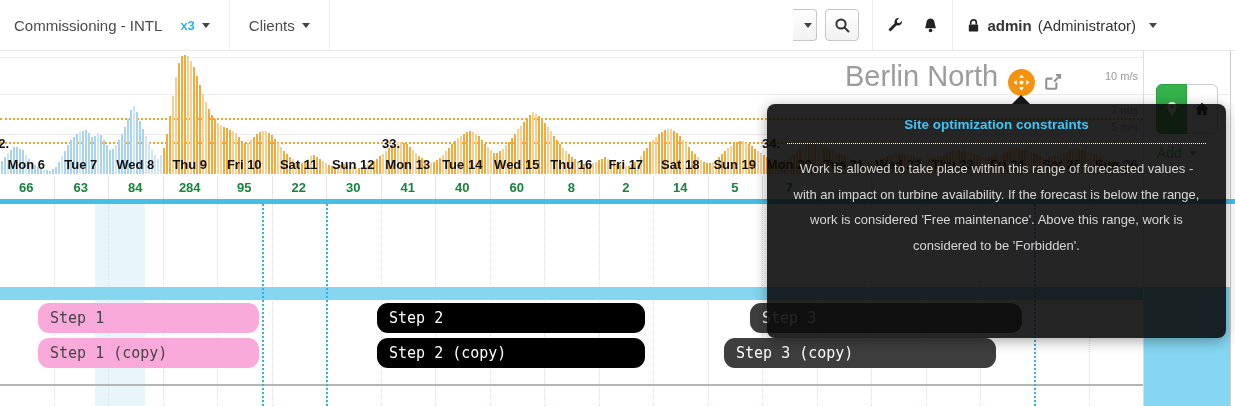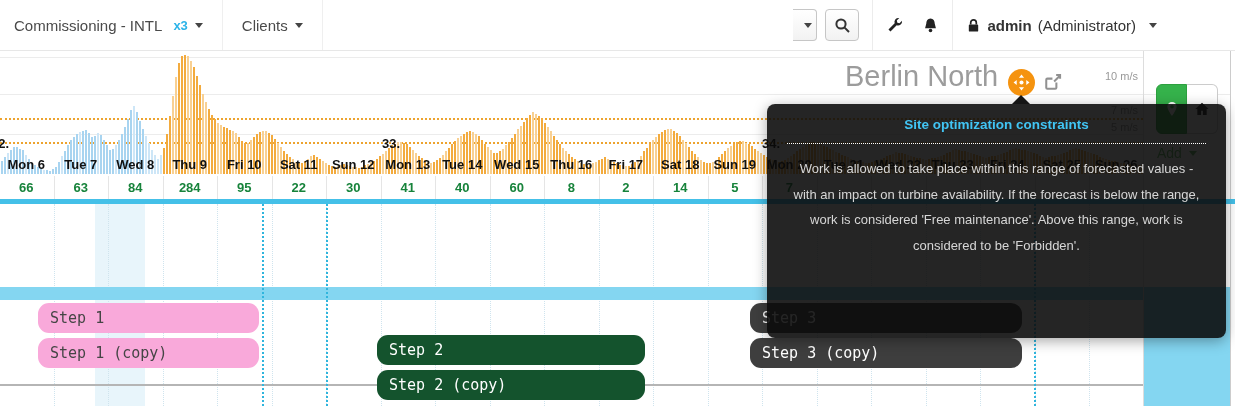--- a/index.html
+++ b/index.html
@@ -5,21 +5,21 @@
   html,body{margin:0;padding:0;background:#fff;}
   #app{position:relative;width:1235px;height:406px;overflow:hidden;
        font-family:"Liberation Sans",sans-serif;background:#fff;border:0;}
   
   #navbar{position:absolute;left:0;top:0;width:1235px;height:50px;background:#fff;
           border-bottom:1px solid #e7e7e7;z-index:60;display:flex;align-items:center;}
   #nav-menus{display:flex;height:50px;align-items:center;}
   .menu-item{display:flex;align-items:center;height:50px;padding:0 19px;color:#4a4a4a;
              font-size:15px;border-right:1px solid #efefef;cursor:pointer;white-space:nowrap;}
   .menu-item:first-child{padding-left:14px;}
-  .badge-x3{color:#2bb3e8;font-weight:bold;font-size:13px;margin-left:11px;}
+  .badge-x3{color:#2bb3e8;font-weight:bold;font-size:13px;margin-left:18px;}
   .caret{width:0;height:0;border-left:4px solid transparent;border-right:4px solid transparent;
          border-top:5px solid #444;margin-left:7px;display:inline-block;}
   #nav-right{position:absolute;right:78px;top:0;height:50px;display:flex;align-items:center;}
   .btn{border:1px solid #c6c6c6;background:linear-gradient(#fff,#f2f2f2);border-radius:4px;
        display:flex;align-items:center;height:32px;box-sizing:border-box;cursor:pointer;}
   #multiselect-group{display:flex;}
   #multiselect-btn{border-radius:4px 0 0 4px;padding:0 10px;font-size:15px;color:#333;gap:7px;}
   #multiselect-caret{border-radius:0 4px 4px 0;border-left:none;width:24px;justify-content:center;}
   #search-btn{width:34px;justify-content:center;margin-left:8px;}
   .v-sep{width:1px;height:50px;background:#ececec;margin:0 13px;}
@@ -42,21 +42,21 @@
   #cyan-underline{position:absolute;left:0;top:149px;width:1235px;height:5px;background:#44c0e8;z-index:3;}
   #highlight-col{position:absolute;top:154px;height:202px;background:#e8f5fb;}
   .col-line{position:absolute;top:154px;height:202px;width:0;border-left:1px dotted #cfe4ee;}
   .marker-line{position:absolute;top:154px;height:202px;width:0;border-left:2px dotted #2fb5dd;z-index:4;}
   #cyan-band{position:absolute;left:0;top:237px;width:1143px;height:13px;background:#84d6f1;z-index:2;}
   #row-divider{position:absolute;left:0;top:334px;width:1143px;height:2px;background:#b5b5b5;}
   .task{position:absolute;height:30px;line-height:30px;border-radius:11px;padding-left:12px;
         font-family:"DejaVu Sans Mono",monospace;font-size:15px;z-index:5;box-sizing:border-box;
         white-space:nowrap;overflow:hidden;cursor:pointer;}
   .task.pink{background:#f9a9da;color:#454545;}
-  .task.purple{background:#14532d;color:#fff;margin-top:32px;}
+  .task.purple{background:#000000;color:#fff;}
   .task.dark{background:#3e3e3e;color:#fff;}
   
   #site-title{position:absolute;left:845px;top:10px;font-size:29px;color:#9c9c9c;z-index:3;white-space:nowrap;}
   #move-btn{position:absolute;left:1008px;top:19px;width:27px;height:27px;border-radius:50%;
             background:#f5930f;z-index:3;display:flex;align-items:center;justify-content:center;cursor:pointer;}
   #share-btn{position:absolute;left:1044px;top:23px;width:18px;height:18px;z-index:3;cursor:pointer;}
   
   #panel-border{position:absolute;left:1143px;top:0;width:1px;height:356px;background:#ddd;}
   #panel-border2{position:absolute;left:1230px;top:0;width:1px;height:356px;background:#ccc;}
   #panel-cyan{position:absolute;left:1144px;top:237px;width:86px;height:119px;background:#84d6f1;}
@@ -641,21 +641,21 @@
       </div>
     <div id="cyan-band"></div>
     <div id="row-divider"></div>
 
     <div id="tasks-layer">
         <div class="task pink" style="left: 38px; width: 221px; top: 253px;">Step 1</div>
         <div class="task pink" style="left: 38px; width: 221px; top: 288px;">Step 1 (copy)</div>
         <div class="task purple" style="left: 377px; width: 268px; top: 253px;">Step 2</div>
         <div class="task purple" style="left: 377px; width: 268px; top: 288px;">Step 2 (copy)</div>
         <div class="task dark" style="left: 750px; width: 272px; top: 253px;">Step 3</div>
-        <div class="task dark" style="left: 750px; width: 272px; top: 288px;">Step 3 (copy)</div>
+        <div class="task dark" style="left: 724px; width: 272px; top: 288px;">Step 3 (copy)</div>
       </div>
 
     <div id="site-title">Berlin North</div>
     <div id="move-btn">
       <span class="icon-plain">
         <svg width="17" height="17" viewBox="0 0 16 16">
             <circle cx="8" cy="8" r="1.9" fill="#fff"></circle>
             <path d="M8 0.5l2.4 3H5.6zM8 15.5l-2.4-3h4.8zM0.5 8l3-2.4v4.8zM15.5 8l-3 2.4V5.6z" fill="#fff"></path>
           </svg>
       </span>

